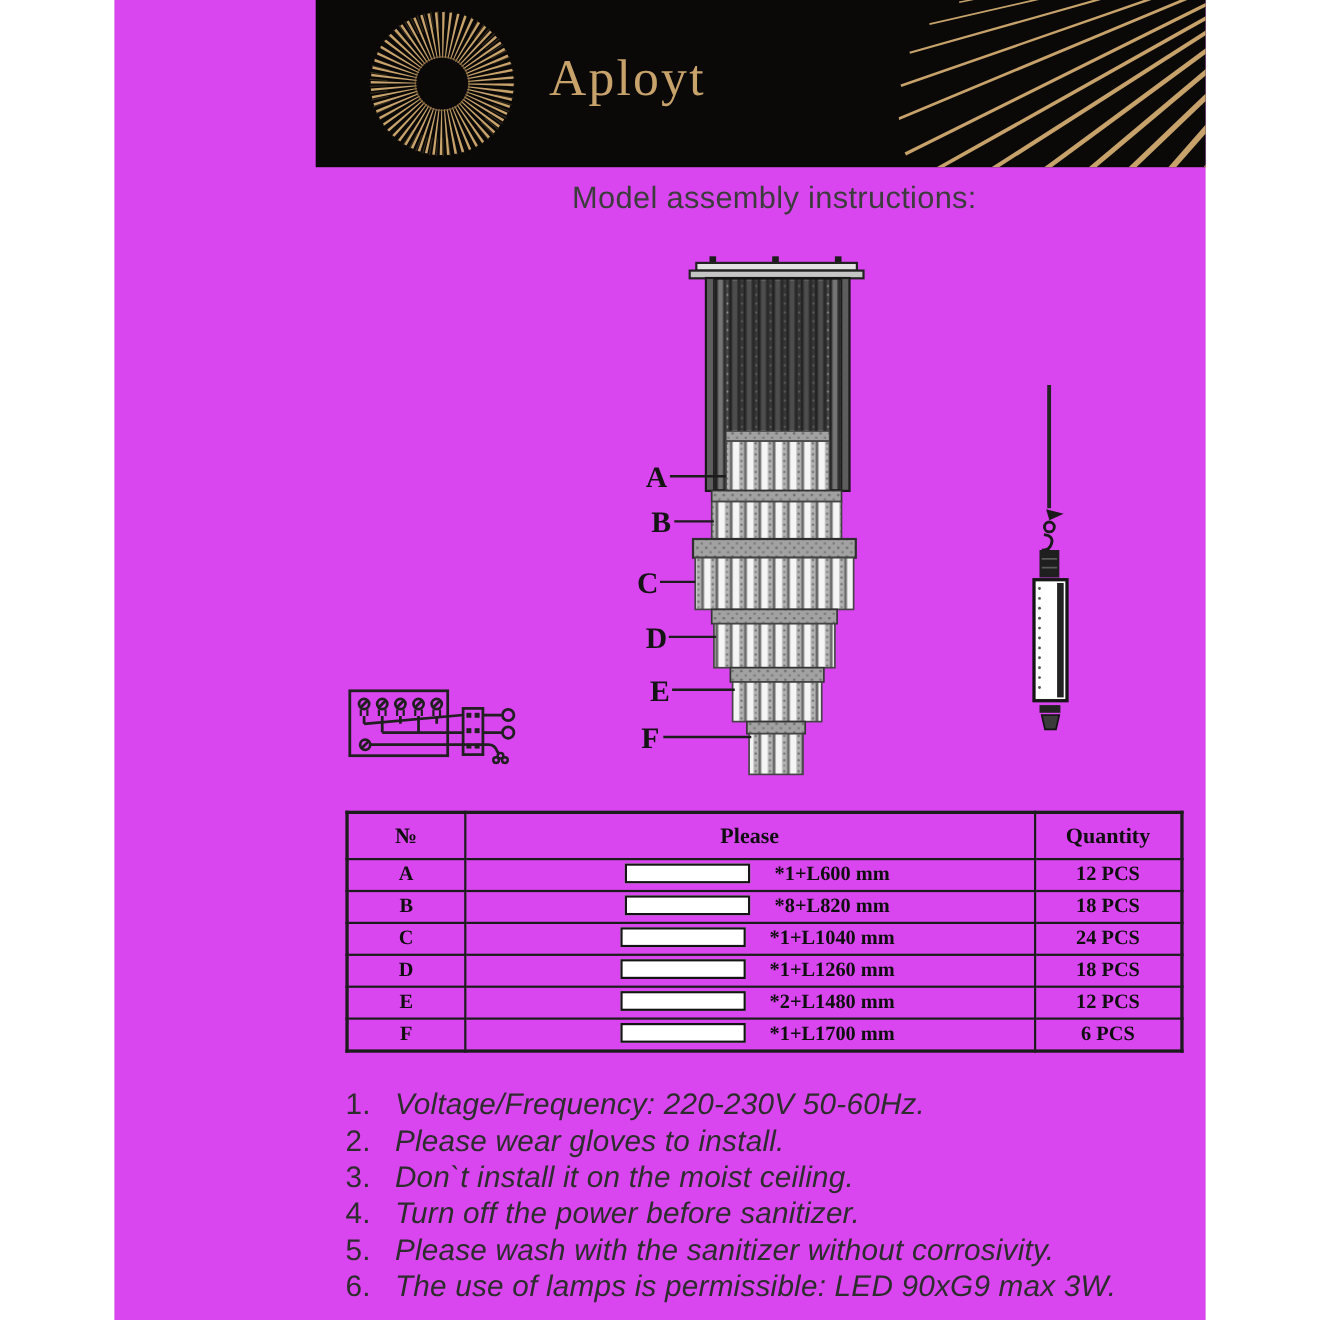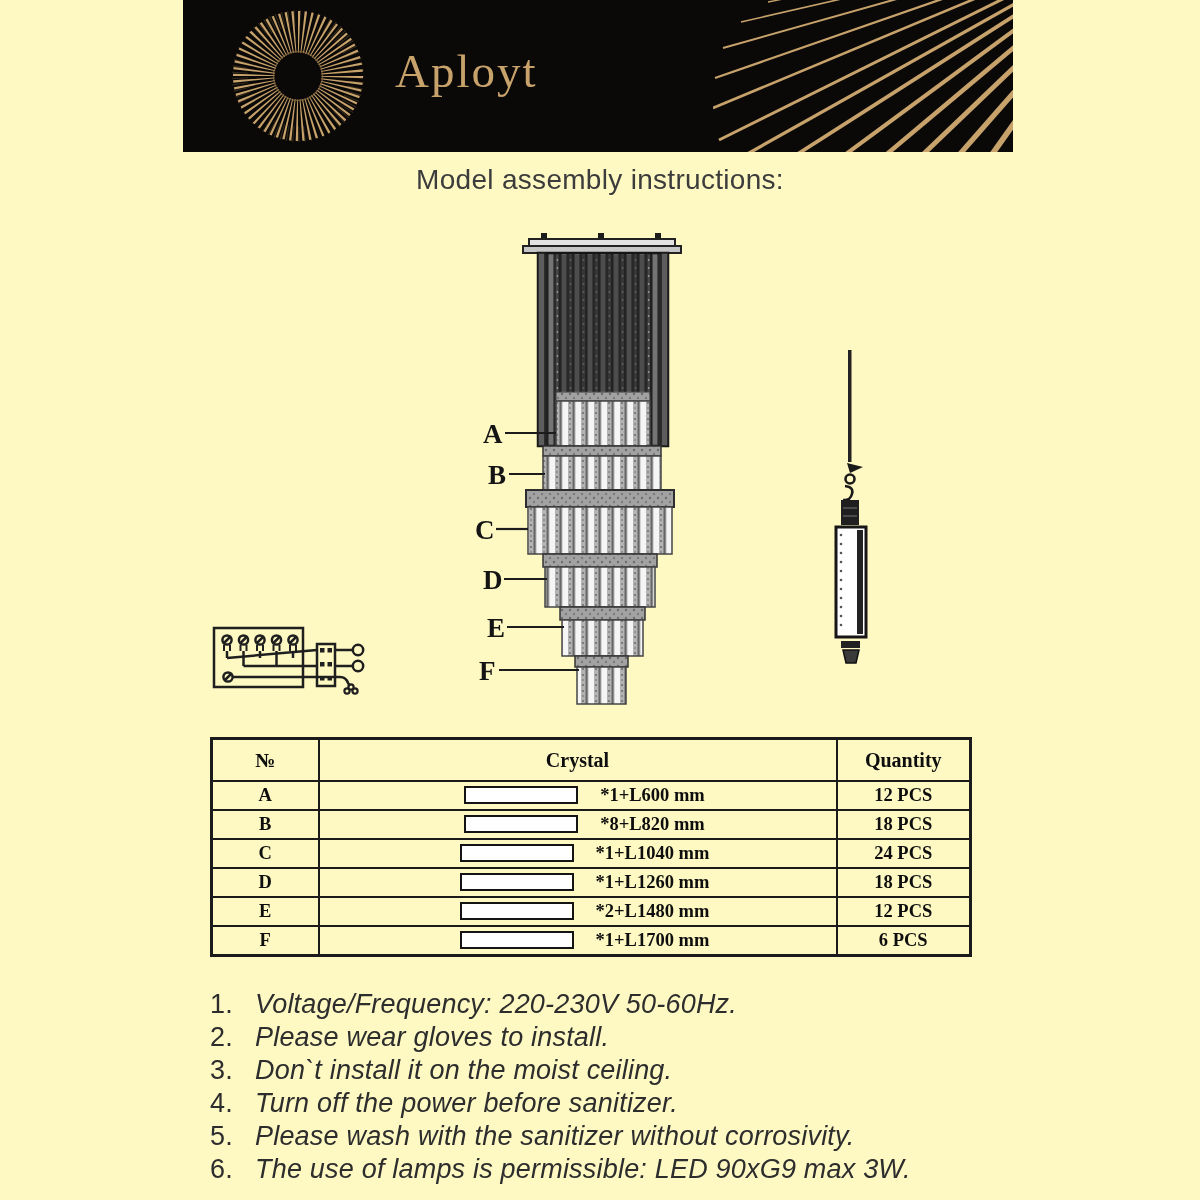--- a/index.html
+++ b/index.html
@@ -1,18 +1,18 @@
 <!DOCTYPE html>
 <html><head>
 <meta charset="utf-8">
 <style>
   html,body{margin:0;padding:0;background:#ffffff;}
   #page{
-    position:relative;width:1200px;height:1200px;margin:0 auto;
-    background:#fef9c3;overflow:hidden;
+    position:relative;width:992px;height:1200px;margin:0 auto;
+    background:#d946ef;overflow:hidden;
     font-family:"Liberation Sans",sans-serif;
   }
   
   .banner{
     position:absolute;left:183px;top:0;width:830px;height:152px;
     background:#0a0908;overflow:hidden;
   }
   .banner .logo-svg{position:absolute;left:45px;top:6px;}
   .brand-name{
     position:absolute;left:212px;top:44px;
@@ -264,21 +264,21 @@
 
   <table class="parts-table">
     <colgroup>
         <col class="col-no">
         <col class="col-crystal">
         <col class="col-qty">
       </colgroup>
     <tbody>
         <tr>
       <th>№</th>
-      <th>Crystal</th>
+      <th>Please</th>
       <th>Quantity</th>
     </tr>
     <tr>
       <td>A</td>
       <td class="crystal-cell"><span class="crystal-swatch"></span><span>*1+L600 mm</span></td>
       <td>12 PCS</td>
     </tr>
     <tr>
       <td>B</td>
       <td class="crystal-cell"><span class="crystal-swatch"></span><span>*8+L820 mm</span></td>

